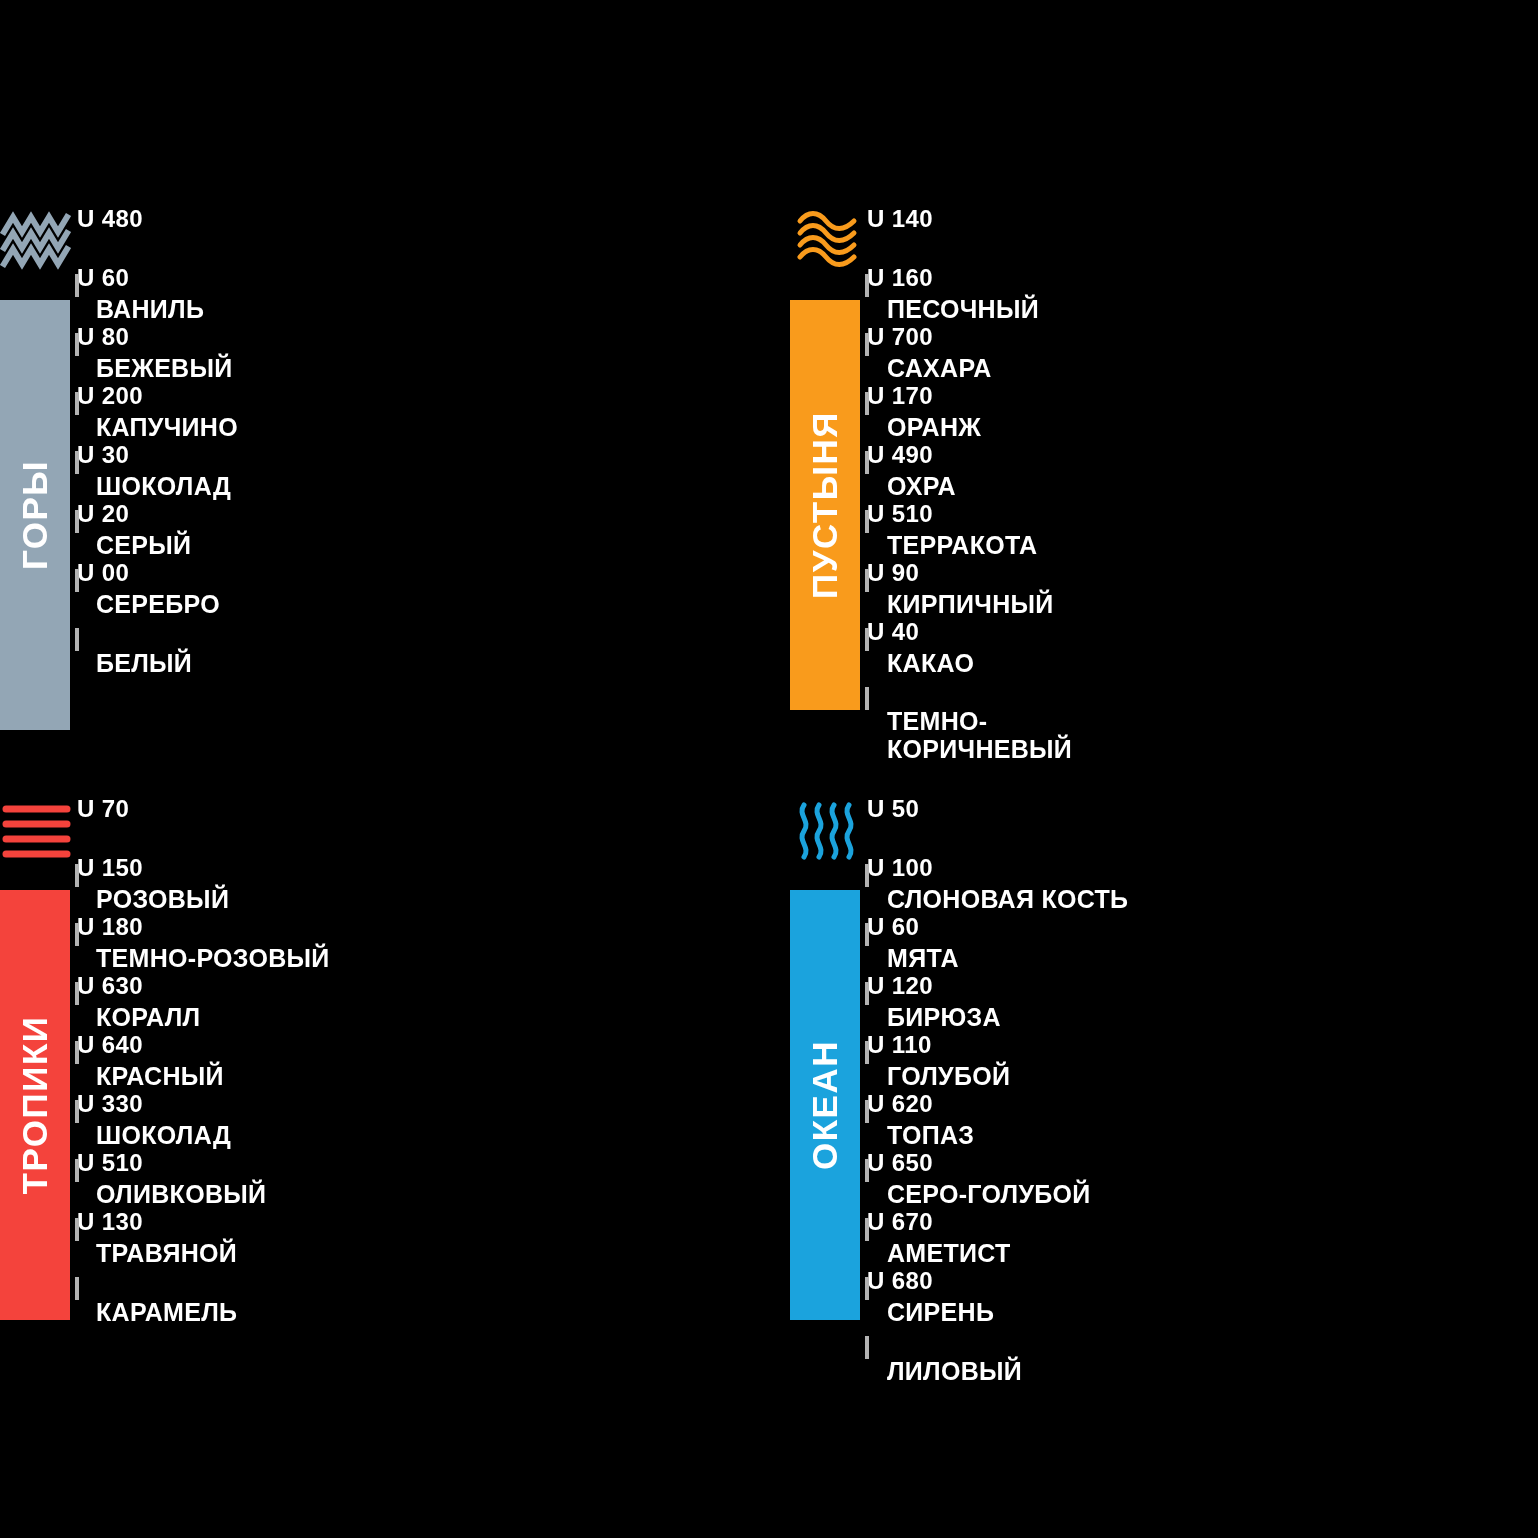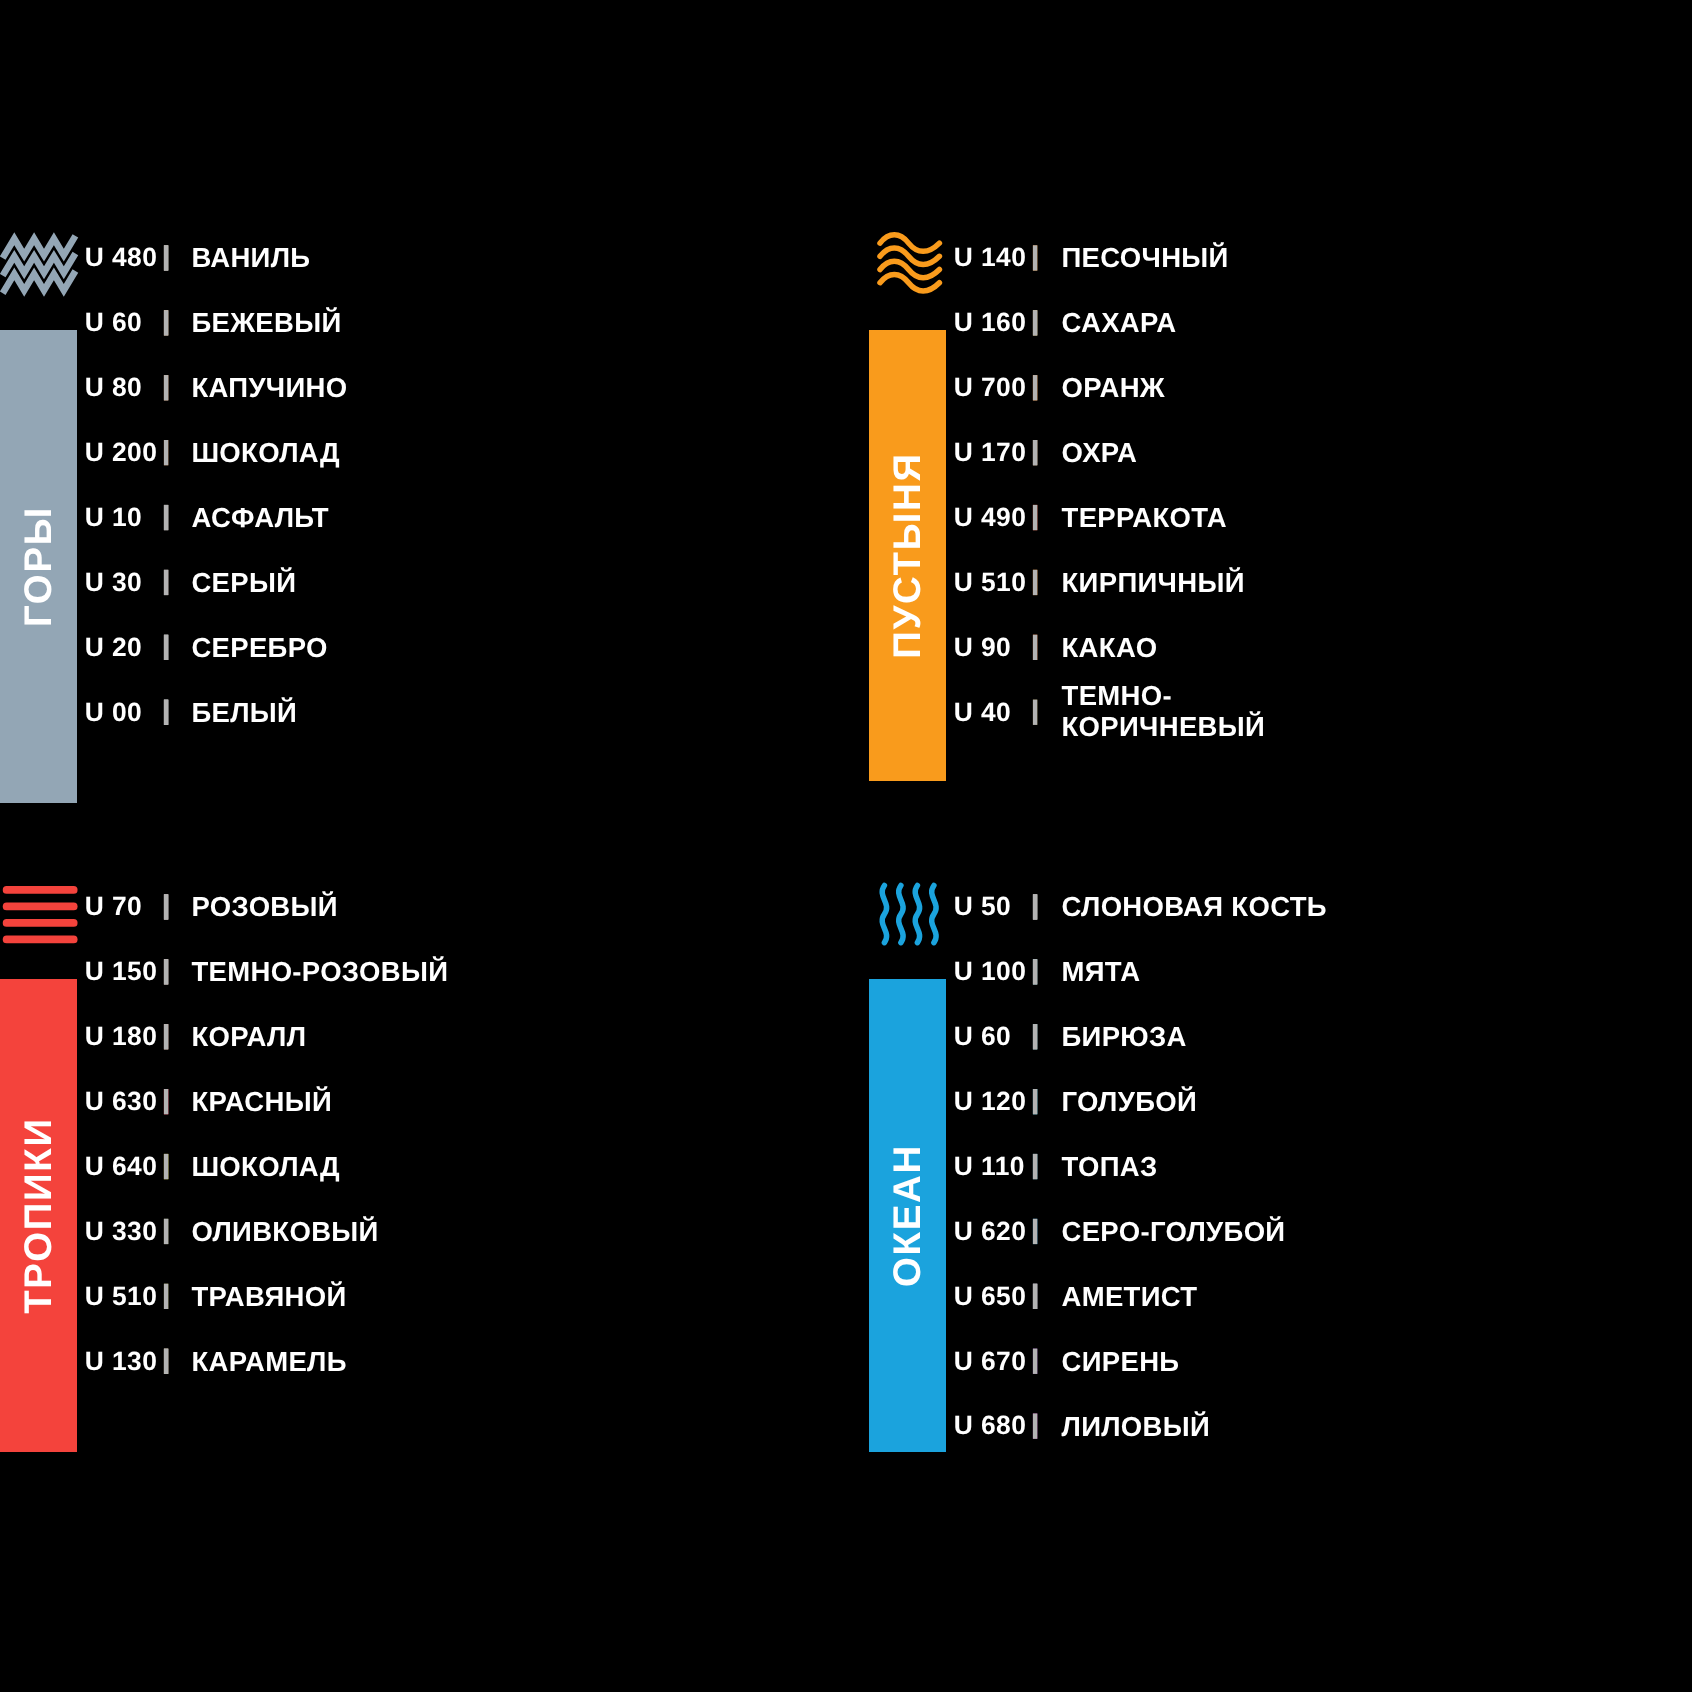--- a/index.html
+++ b/index.html
@@ -79,22 +79,21 @@
   #q-desert  .cat-bar { bottom: 55px; }
 
   
   .rows {
     position: relative;
     flex: 1 1 auto;
     padding-top: 0px;
   }
   .row {
     display: flex;
-    flex-direction: row;
-    align-items: center;
+    flex-direction: column;
     height: 59px;
     margin-bottom: 0px;
   }
   .code {
     flex: 0 0 72px;
     width: 72px;
     font-size: 24px;
     font-weight: bold;
     letter-spacing: 0.4px;
     color: #ffffff;
@@ -165,25 +164,20 @@
       </div>
       <div class="row">
         <span class="code">U 80</span>
         <span class="swatch-wrap"><span class="swatch" style="background-color: rgb(234, 168, 120);"></span></span>
         <span class="name">КАПУЧИНО</span>
       </div>
       <div class="row">
         <span class="code">U 200</span>
         <span class="swatch-wrap"><span class="swatch" style="background-color: rgb(140, 66, 6);"></span></span>
         <span class="name">ШОКОЛАД</span>
-      </div>
-      <div class="row">
-        <span class="code">U 10</span>
-        <span class="swatch-wrap"><span class="swatch" style="background-color: rgb(217, 210, 203);"></span></span>
-        <span class="name">АСФАЛЬТ</span>
       </div>
       <div class="row">
         <span class="code">U 30</span>
         <span class="swatch-wrap"><span class="swatch" style="background-color: rgb(205, 183, 173);"></span></span>
         <span class="name">СЕРЫЙ</span>
       </div>
       <div class="row">
         <span class="code">U 20</span>
         <span class="swatch-wrap"><span class="swatch" style="background-color: rgb(240, 240, 245);"></span></span>
         <span class="name">СЕРЕБРО</span>

